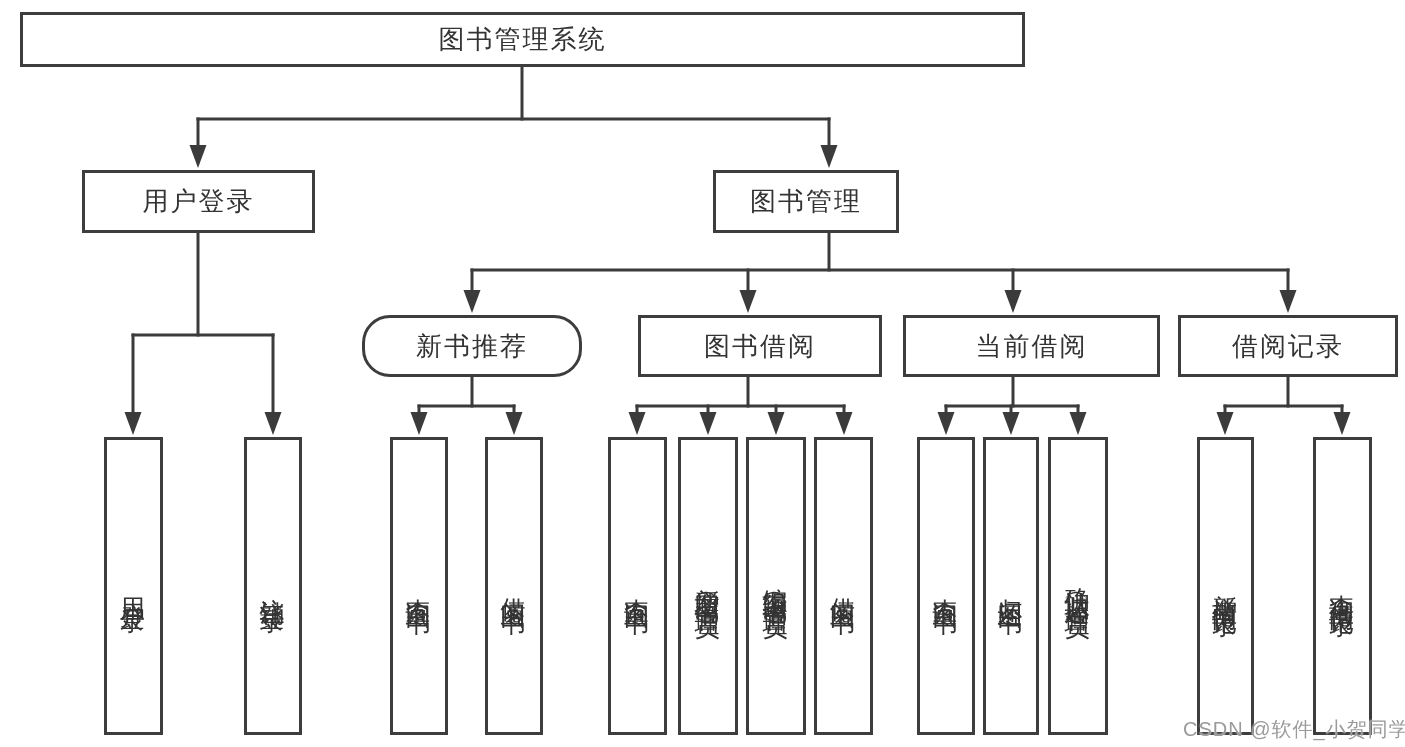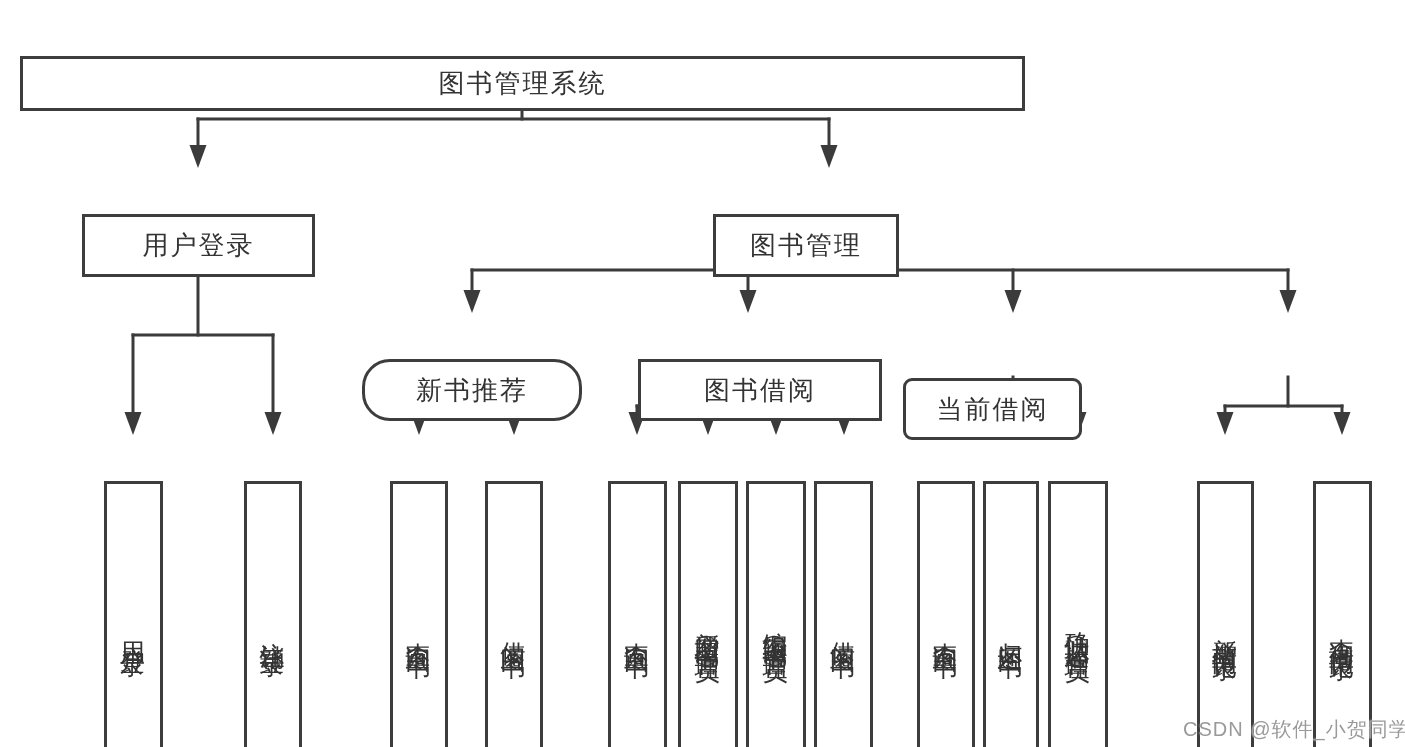--- a/index.html
+++ b/index.html
@@ -17,21 +17,20 @@
     background:#ffffff;
     border:3px solid #3d3d3d;
     display:flex;
     align-items:center;
     justify-content:center;
     color:#333333;
     font-size:26px;
     letter-spacing:2px;
     z-index:2;
     white-space:nowrap;
-    margin-top:44px;
   }
   .vbox { font-size:25px; letter-spacing:normal; }
   .vtext {
     writing-mode:vertical-rl;
     text-orientation:mixed;
     letter-spacing:4px;
     color:#333333;
     white-space:nowrap;
   }
   .watermark {
@@ -119,21 +118,22 @@
     </g>
   </svg>
 
   <div class="box" style="left:20px;top:12px;width:1005px;height:55px;">图书管理系统</div>
 
   <div class="box" style="left:82px;top:170px;width:233px;height:63px;">用户登录</div>
   <div class="box" style="left:713px;top:170px;width:186px;height:63px;">图书管理</div>
 
   <div class="box" style="left:362px;top:315px;width:220px;height:62px;border-radius:28px;">新书推荐</div>
   <div class="box" style="left:638px;top:315px;width:244px;height:62px;">图书借阅</div>
-  <div class="box" style="left:903px;top:334px;width:179px;height:62px;border-radius:9px;">当前借阅</div>
+  <div class="box" style="left:903px;top:315px;width:257px;height:62px;">当前借阅</div>
+  <div class="box" style="left:1178px;top:315px;width:220px;height:62px;">借阅记录</div>
 
   <div class="box vbox" style="left:104px;top:437px;width:59px;height:298px;">
     <span class="vtext">用户登录</span>
   </div>
   <div class="box vbox" style="left:244px;top:437px;width:58px;height:298px;">
     <span class="vtext">注销登录</span>
   </div>
 
   <div class="box vbox" style="left:390px;top:437px;width:58px;height:298px;">
     <span class="vtext">查询图书</span>

